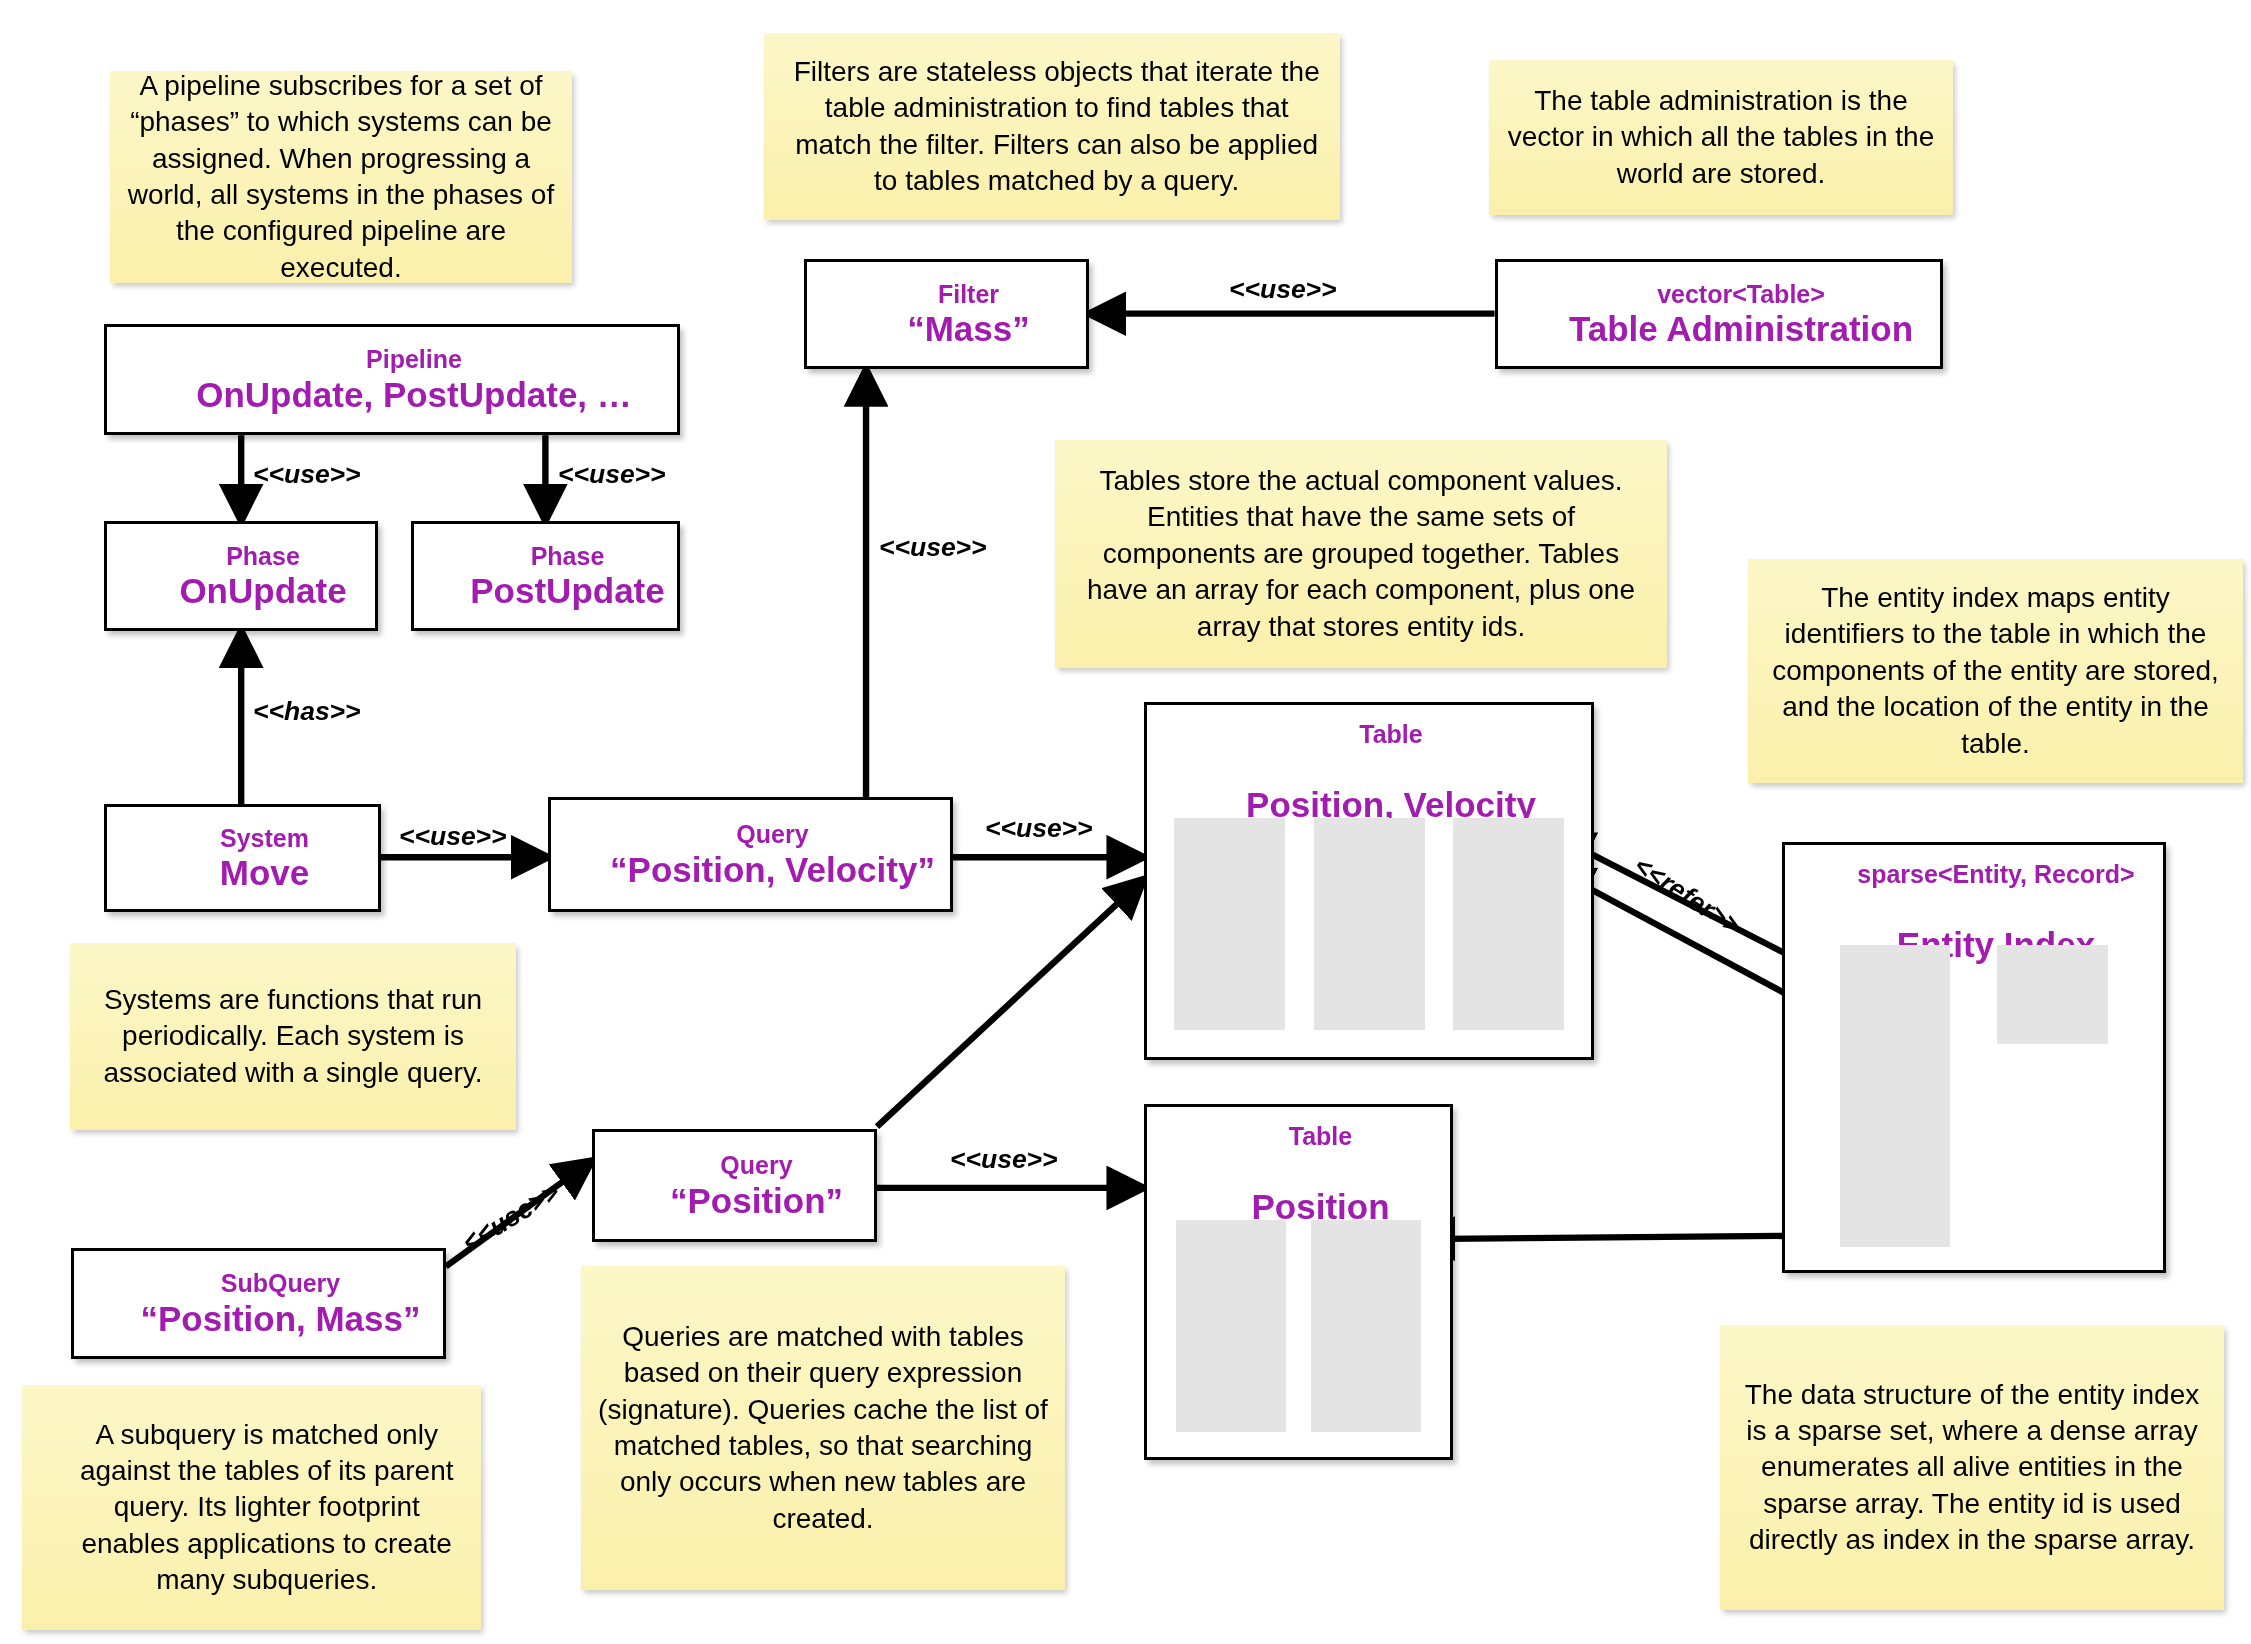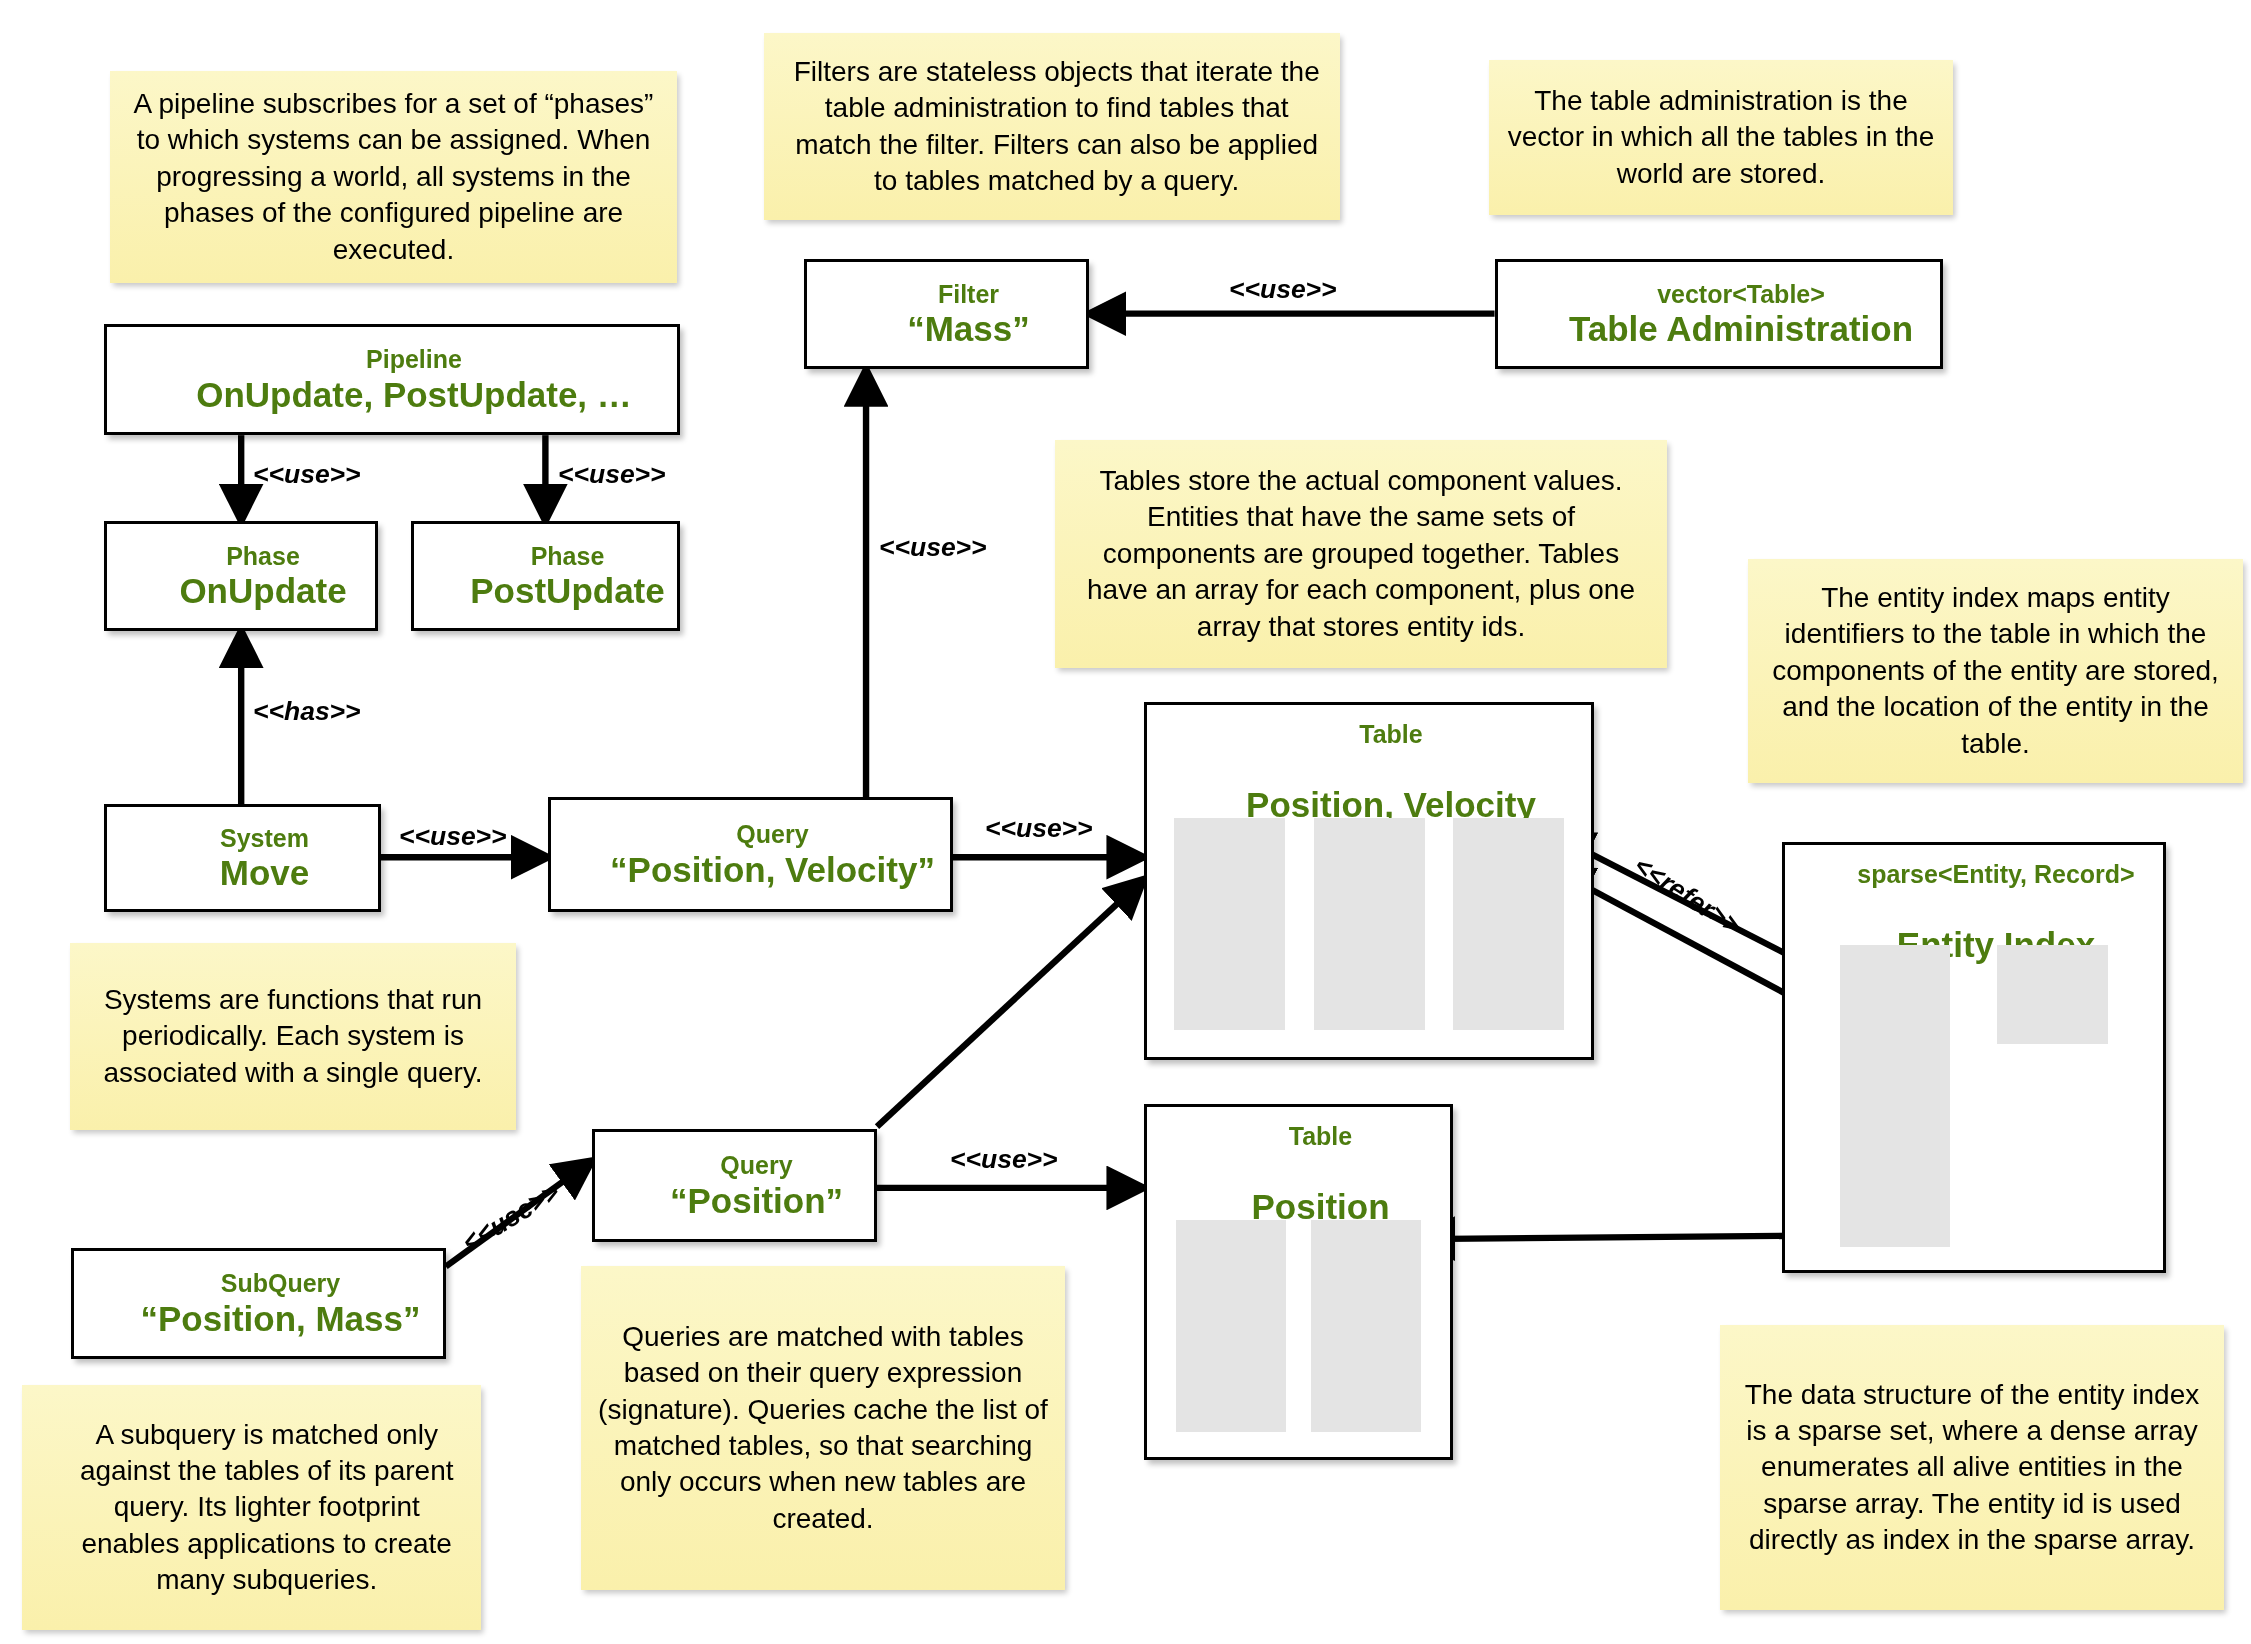--- a/index.html
+++ b/index.html
@@ -38,21 +38,21 @@
   }
 
   
   .box {
     position: absolute;
     background: #ffffff;
     border: 3.7px solid #000000;
     box-shadow: 3.7px 4.6px 5.5px rgba(0,0,0,0.25);
     box-sizing: border-box;
     text-align: center;
-    color: #4d7c0f;
+    color: #a21caf;
     display: flex;
     flex-direction: column;
     align-items: center;
     justify-content: center;
     padding-left: 44px;
   }
   .box .stereo {
     font-size: 25px;
     font-weight: 700;
     line-height: 1.12;
@@ -143,21 +143,21 @@
     <line x1="2010" y1="1117" x2="1702" y2="952" stroke="#000" stroke-width="7" marker-end="url(#arrow)"></line>
 
     <line x1="2010" y1="1352" x2="1552" y2="1356" stroke="#000" stroke-width="7" marker-end="url(#arrow)"></line>
 
     <line x1="2186" y1="1055" x2="2122" y2="1055" stroke="#000" stroke-width="7" marker-end="url(#arrow)"></line>
     <line x1="2186" y1="1081" x2="2122" y2="1081" stroke="#000" stroke-width="7" marker-end="url(#arrow)"></line>
 
     <line x1="2184" y1="1105" x2="2118" y2="1256" stroke="#000" stroke-width="7" marker-end="url(#arrow)"></line>
   </svg>
 
-  <div class="note" style="left:110px; top:71px; width:567px; height:212px;">A pipeline subscribes for a set of “phases” to which systems can be assigned. When progressing a world, all systems in the phases of the configured pipeline are executed.</div>
+  <div class="note" style="left:110px; top:71px; width:462px; height:212px;">A pipeline subscribes for a set of “phases” to which systems can be assigned. When progressing a world, all systems in the phases of the configured pipeline are executed.</div>
 
   <div class="note" style="left:764px; top:33px; width:576px; height:187px;padding-left:24px;">Filters are stateless objects that iterate the table administration to find tables that match the filter. Filters can also be applied to tables matched by a query.</div>
 
   <div class="note" style="left:1489px; top:60px; width:464px; height:155px;">The table administration is the vector in which all the tables in the world are stored.</div>
 
   <div class="note" style="left:1055px; top:440px; width:612px; height:228px;">Tables store the actual component values. Entities that have the same sets of components are grouped together. Tables have an array for each component, plus one array that stores entity ids.</div>
 
   <div class="note" style="left:1748px; top:559px; width:495px; height:224px;">The entity index maps entity identifiers to the table in which the components of the entity are stored, and the location of the entity in the table.</div>
 
   <div class="note" style="left:22px; top:943px; width:446px; height:187px;margin-left:48px;">Systems are functions that run periodically. Each system is associated with a single query.</div>

